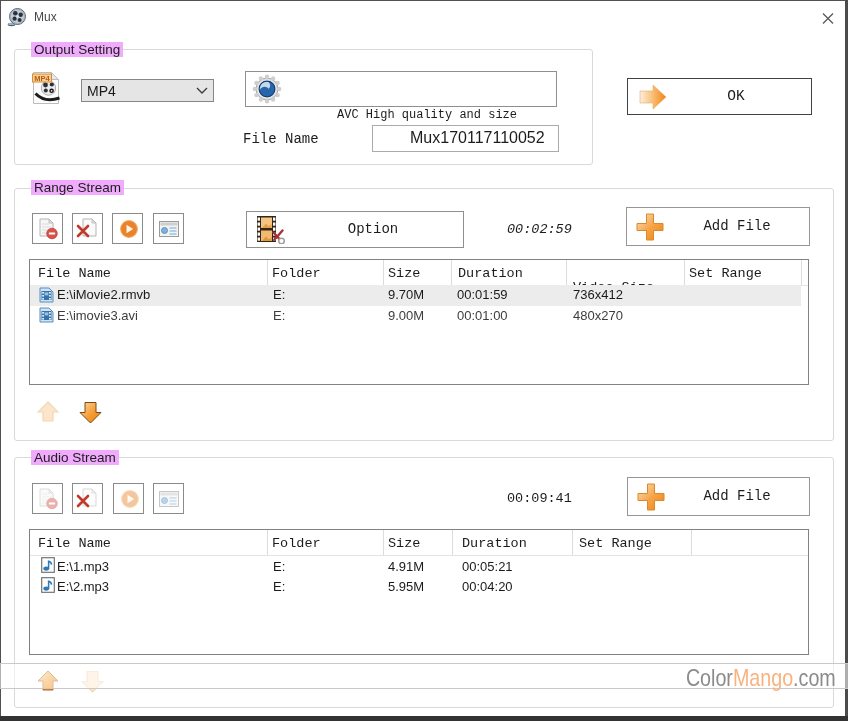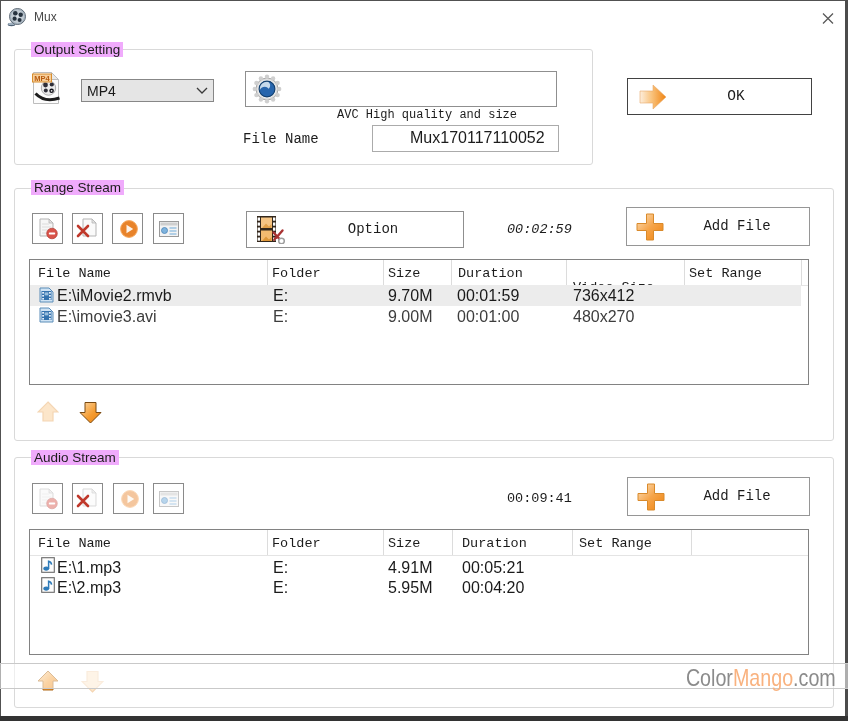--- a/index.html
+++ b/index.html
@@ -6,21 +6,21 @@
   #win{position:relative;width:848px;height:721px;background:#ffffff;overflow:hidden;
        font-family:"Liberation Sans",sans-serif;}
   .abs{position:absolute;}
   .mono{font-family:"Liberation Mono",monospace;color:#1c1c1c;}
   .groupbox{position:absolute;border:1px solid #d9d9d9;border-radius:3px;}
   .grouplabel{position:absolute;background:#f0abfc;padding:0 3px;font-family:Liberation Sans, sans-serif;
       font-size:13.5px;color:#1c1c1c;white-space:pre;margin-left:8px;}
   .tbtn{position:absolute;width:31px;height:31px;background:#fff;border:1px solid #8a8a8a;box-sizing:border-box;}
   .btn{position:absolute;background:#fff;border:1px solid #8f8f8f;box-sizing:border-box;}
   .hdrcell{position:absolute;font-family:"Liberation Mono",monospace;font-size:13.5px;color:#1c1c1c;white-space:pre;}
-  .rowtxt{position:absolute;font-size:16px;color:#1a1a1a;white-space:pre;}
+  .rowtxt{position:absolute;font-size:13px;color:#1a1a1a;white-space:pre;}
   .sep{position:absolute;width:1px;background:#dcdcdc;}
 </style>
 </head>
 <body>
 <div id="win">
 
   <div class="abs" style="left:0;top:0;width:848px;height:1px;background:#515151"></div>
   <div class="abs" style="left:0;top:0;width:1px;height:721px;background:#515151"></div>
   <div class="abs" style="left:845px;top:0;width:3px;height:721px;background:#4c4c4c"></div>
   <div class="abs" style="left:0;top:716px;width:848px;height:5px;background:#333333"></div>

